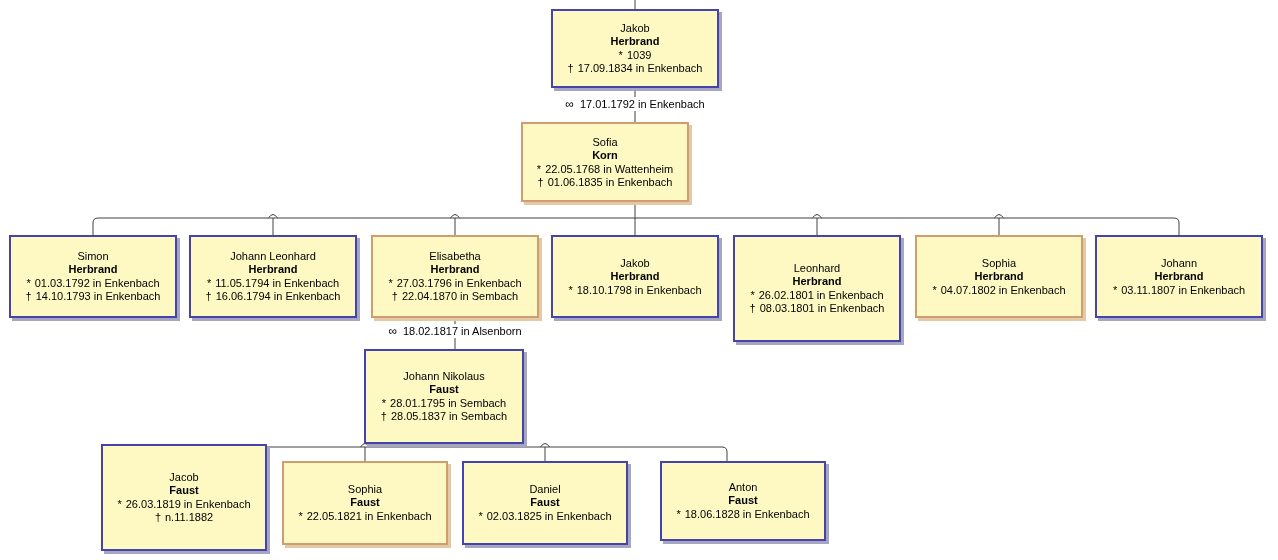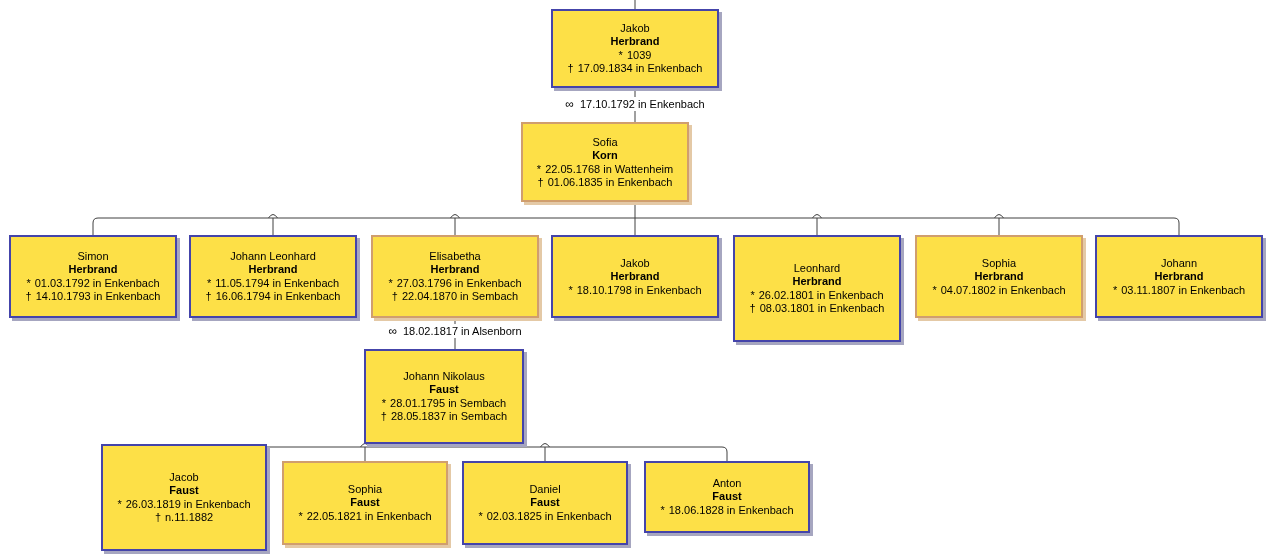--- a/index.html
+++ b/index.html
@@ -20,21 +20,21 @@
     pointer-events: none;
   }
   #connector-svg path {
     stroke: var(--line, #404040);
     stroke-width: 1;
     fill: none;
   }
   .person {
     position: absolute;
     box-sizing: border-box;
-    background: #fde047;
+    background: #fef9c3;
     border: 2px solid #4444aa;
     display: flex;
     flex-direction: column;
     justify-content: center;
     align-items: center;
     text-align: center;
     font-size: 11px;
     line-height: 13px;
     padding: 2px;
     cursor: default;
@@ -102,21 +102,21 @@
         <span class="sym">*</span>
         <span>1039</span>
       </div>
     <div class="event">
         <span class="sym">†</span>
         <span>17.09.1834 in Enkenbach</span>
       </div>
   </div>
 
   <div class="marriage" style="left:635px;top:97px">
-    <span class="msym">∞</span><span>17.10.1792 in Enkenbach</span>
+    <span class="msym">∞</span><span>17.01.1792 in Enkenbach</span>
   </div>
 
   <div class="person female" style="left:521px;top:122px;width:168px;height:80px">
     <div class="given">Sofia</div>
     <div class="surname">Korn</div>
     <div class="event">
         <span class="sym">*</span>
         <span>22.05.1768 in Wattenheim</span>
       </div>
     <div class="event">
@@ -245,21 +245,21 @@
 
   <div class="person male" style="left:462px;top:461px;width:166px;height:84px">
     <div class="given">Daniel</div>
     <div class="surname">Faust</div>
     <div class="event">
         <span class="sym">*</span>
         <span>02.03.1825 in Enkenbach</span>
       </div>
   </div>
 
-  <div class="person male" style="left:644px;top:461px;width:166px;height:72px">
+  <div class="person male" style="left:660px;top:461px;width:166px;height:80px">
     <div class="given">Anton</div>
     <div class="surname">Faust</div>
     <div class="event">
         <span class="sym">*</span>
         <span>18.06.1828 in Enkenbach</span>
       </div>
   </div>
 
 </div>
 

